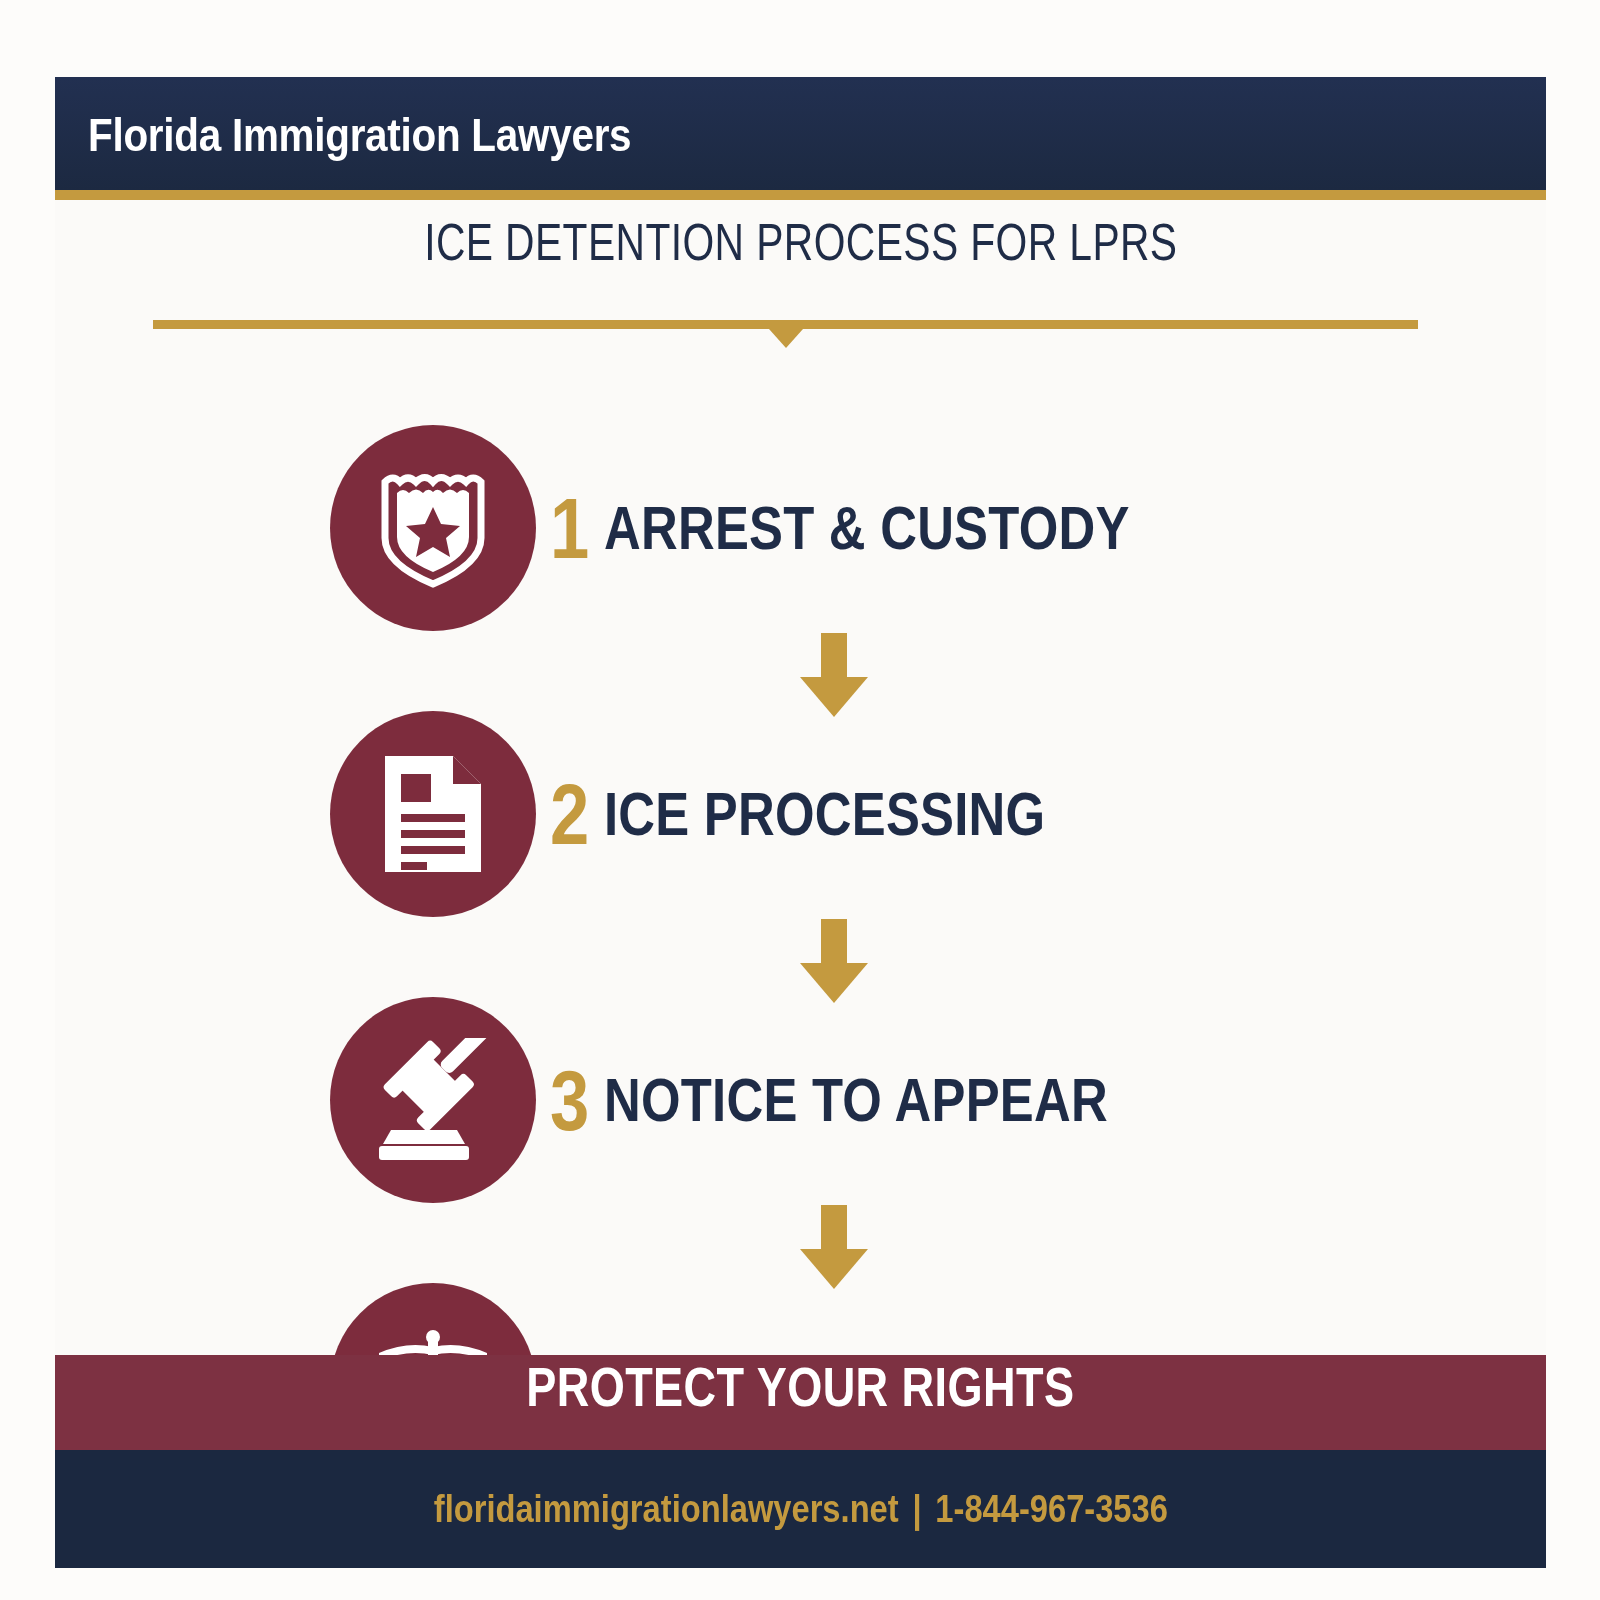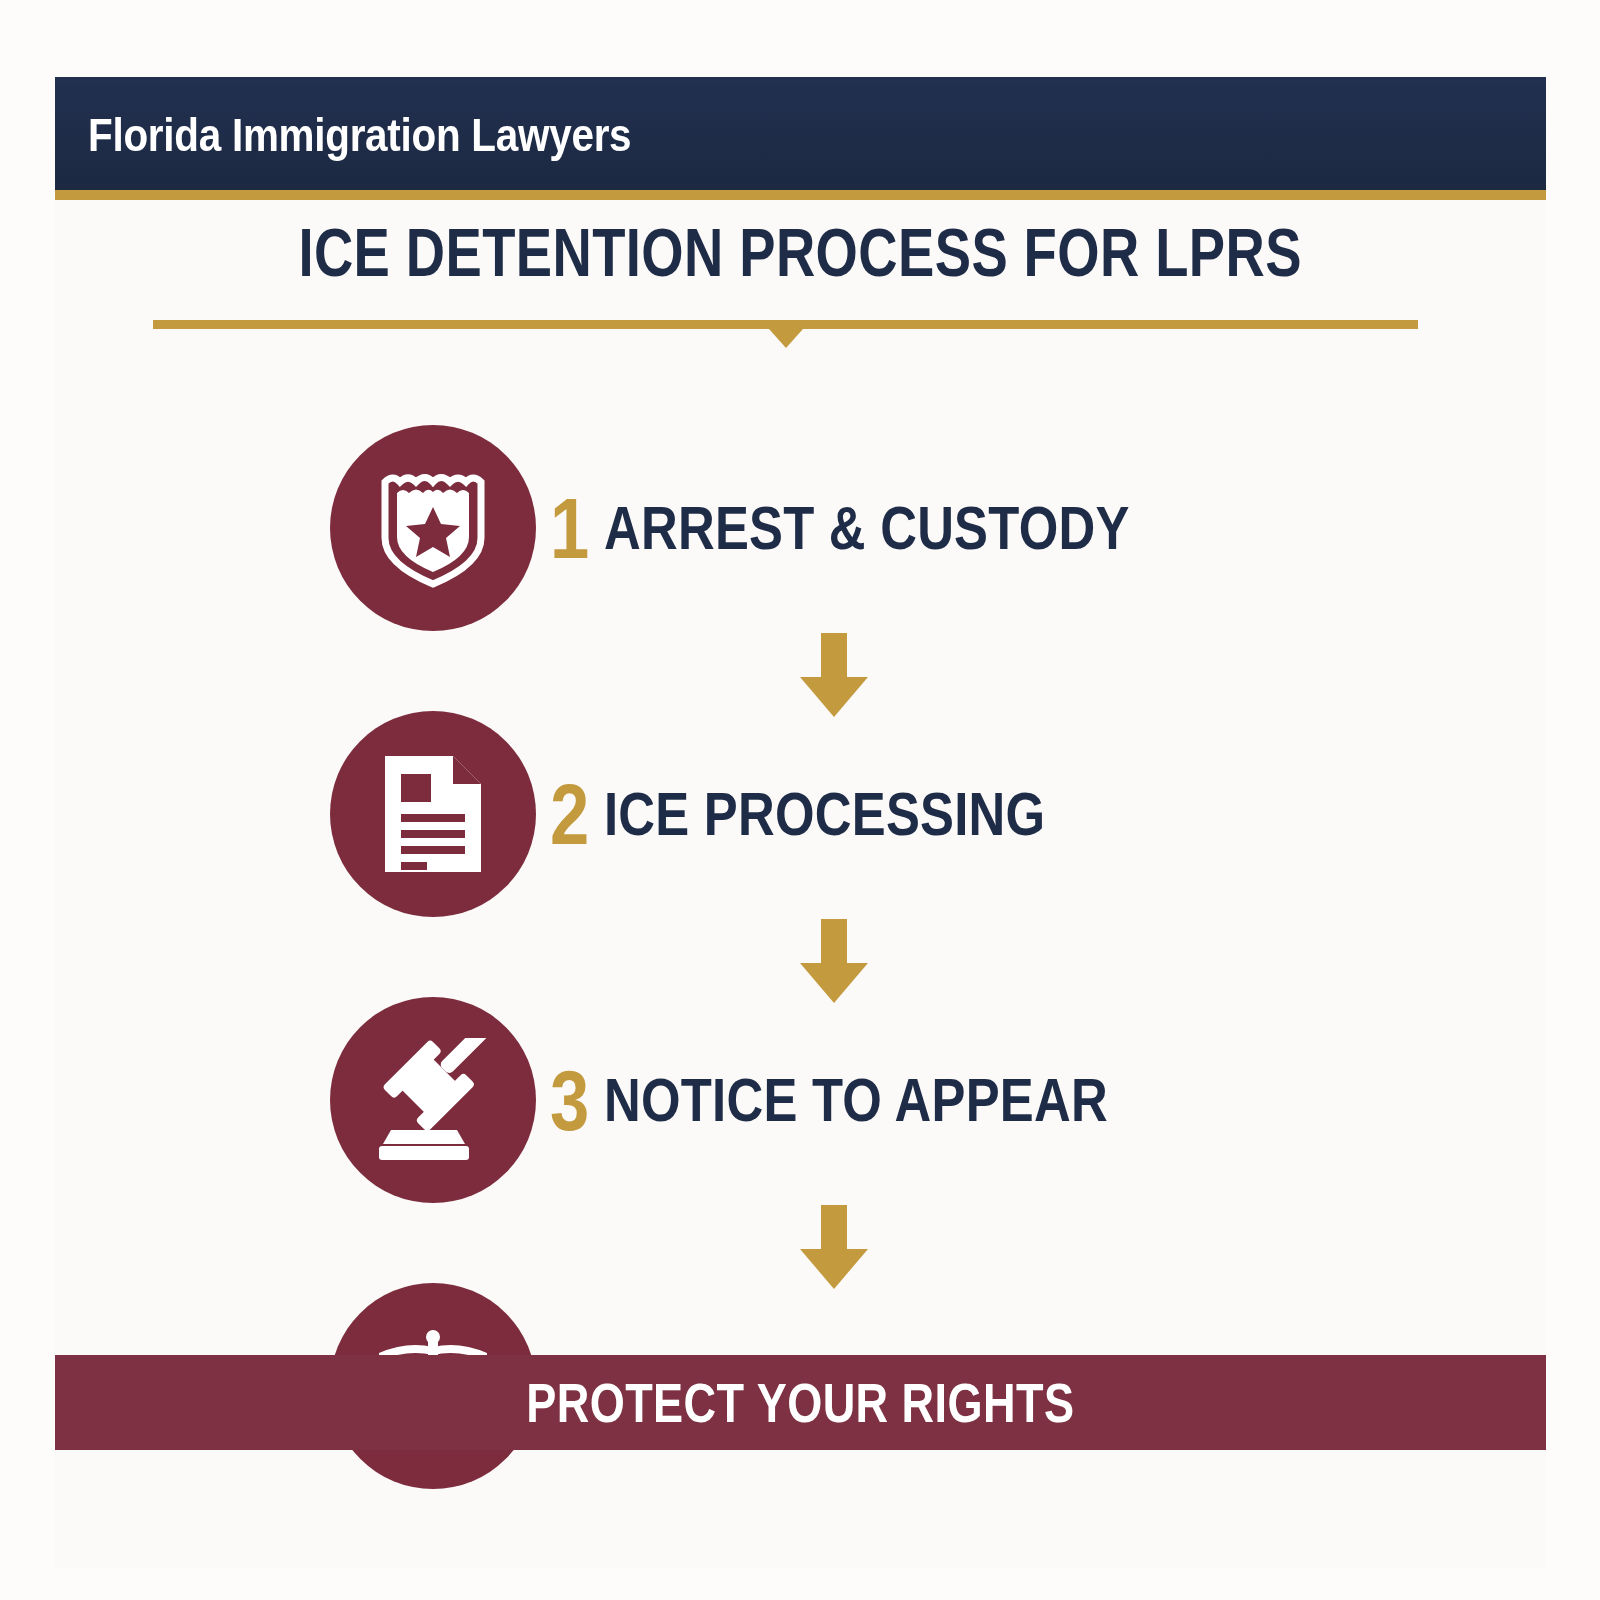--- a/index.html
+++ b/index.html
@@ -71,22 +71,22 @@
   }
 
   
   .main-title {
     position: absolute;
     left: 0;
     top: 136px;
     width: 1491px;
     text-align: center;
     color: #1f2c47;
-    font-size: 68px;
-    font-weight: 700;
+    font-size: 51px;
+    font-weight: 400;
     letter-spacing: 0.5px;
     white-space: nowrap;
   }
   .main-title-inner {
     display: inline-block;
     transform: scaleX(0.80);
   }
 
   .title-rule-wrap {
     position: absolute;
@@ -200,21 +200,20 @@
 
   
   .footer-cta {
     position: absolute;
     left: 0;
     bottom: 118px;
     width: 1491px;
     height: 95px;
     background: #7d3142;
     display: flex;
-    align-items: center;
     justify-content: center;
   }
   .footer-cta-text {
     color: #ffffff;
     font-size: 55px;
     font-weight: 700;
     letter-spacing: 0.5px;
     white-space: nowrap;
     display: inline-block;
     transform: scaleX(0.82);
@@ -355,15 +354,18 @@
           <span class="step-label">BOND HEARING</span>
         </div>
       </div>
 
     </div>
 
     <div class="footer-cta">
       <span class="footer-cta-text">PROTECT YOUR RIGHTS</span>
     </div>
 
+    <div class="footer-contact">
+      <span class="footer-contact-text"><span>floridaimmigrationlawyers.net</span><span class="sep">|</span><span>1-844-967-3536</span></span>
+    </div>
 
   </div>
 </div>
 
 </body></html>

